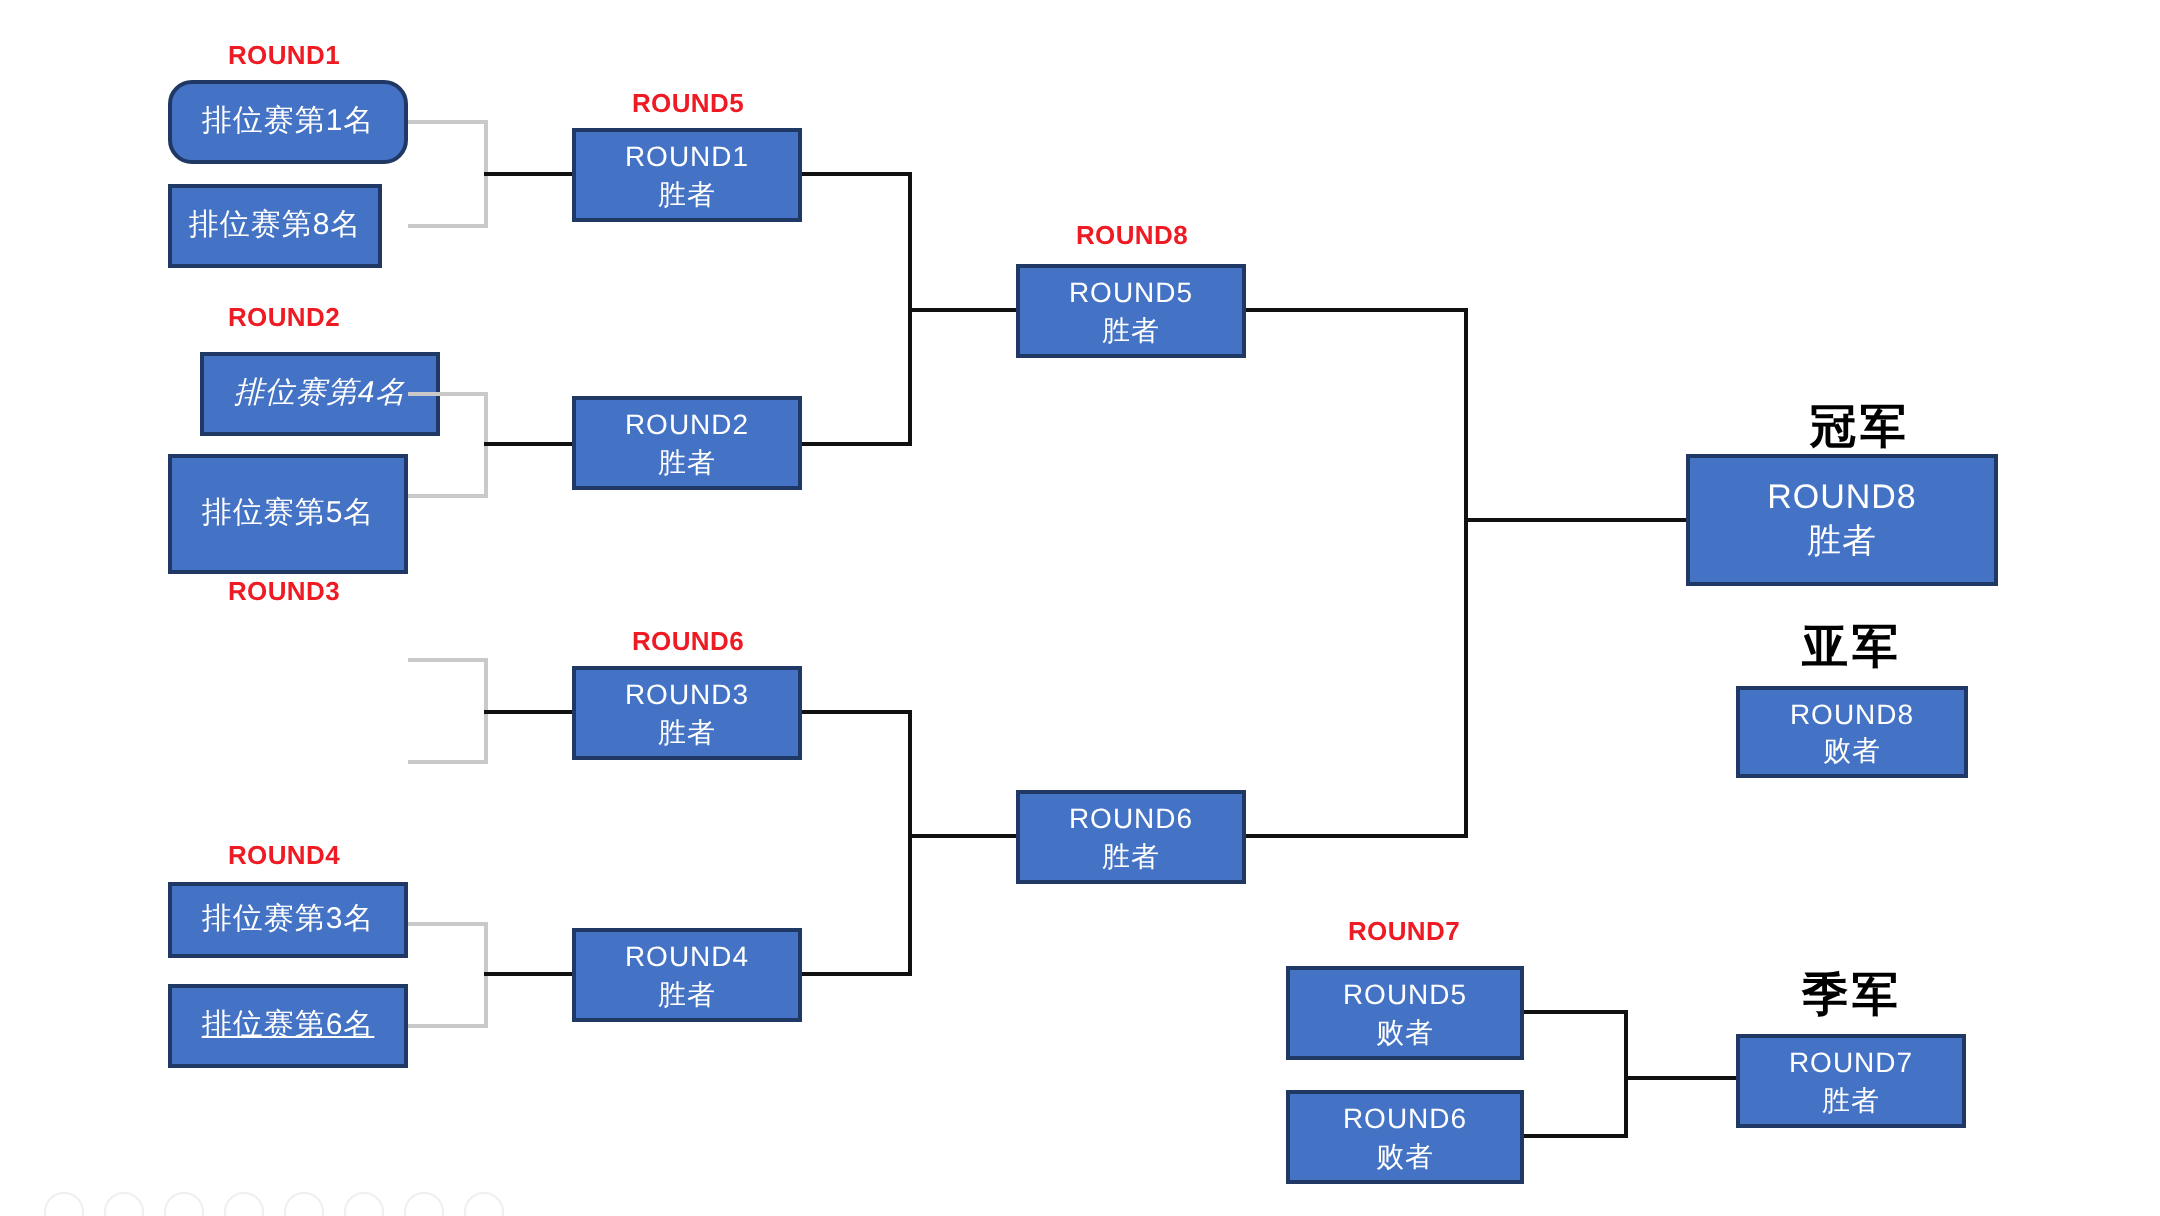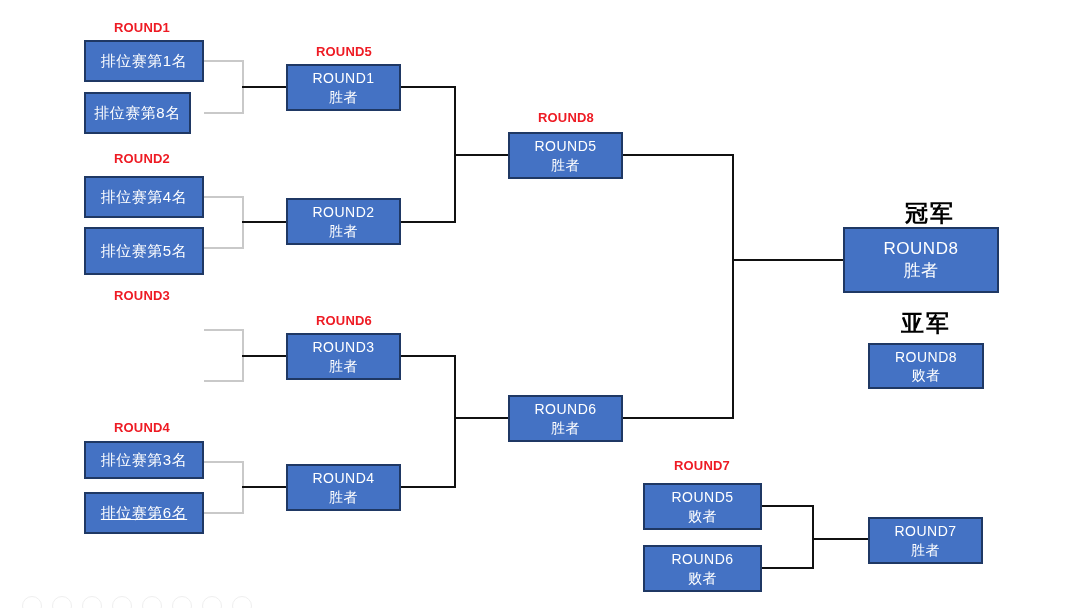--- a/index.html
+++ b/index.html
@@ -52,30 +52,30 @@
 
   <div class="tag" style="left:82px;top:20px;">ROUND1</div>
   <div class="tag" style="left:82px;top:151px;">ROUND2</div>
   <div class="tag" style="left:82px;top:288px;">ROUND3</div>
   <div class="tag" style="left:82px;top:420px;">ROUND4</div>
   <div class="tag" style="left:284px;top:44px;">ROUND5</div>
   <div class="tag" style="left:284px;top:313px;">ROUND6</div>
   <div class="tag" style="left:642px;top:458px;">ROUND7</div>
   <div class="tag" style="left:506px;top:110px;">ROUND8</div>
 
-  <div class="box seed" style="left:84px;top:40px;width:120px;height:42px;">
+  <div class="box seed" style="left:84px;top:40px;width:120px;height:42px;border-radius:12px;">
       <span>排位赛第1名</span>
     </div>
   <div class="box seed" style="left:84px;top:92px;width:107px;height:42px;">
       <span>排位赛第8名</span>
     </div>
-  <div class="box seed" style="left:84px;top:176px;width:120px;height:42px;">
+  <div class="box seed" style="left:100px;top:176px;width:120px;height:42px;font-style:italic;">
       <span>排位赛第4名</span>
     </div>
-  <div class="box seed" style="left:84px;top:227px;width:120px;height:48px;align-items:center;">
+  <div class="box seed" style="left:84px;top:227px;width:120px;height:60px;align-items:center;">
       <span>排位赛第5名</span>
     </div>
   <div class="box seed" style="left:84px;top:441px;width:120px;height:38px;">
       <span>排位赛第3名</span>
     </div>
   <div class="box seed" style="left:84px;top:492px;width:120px;height:42px;text-decoration:underline;">
       <span>排位赛第6名</span>
     </div>
 
   <div class="box match" style="left:286px;top:64px;width:115px;height:47px;">
@@ -116,20 +116,21 @@
   </div>
 
   <div class="box match" style="left:643px;top:483px;width:119px;height:47px;">
     <span>ROUND5</span>
     <span>败者</span>
   </div>
   <div class="box match" style="left:643px;top:545px;width:119px;height:47px;">
     <span>ROUND6</span>
     <span>败者</span>
   </div>
+  <div class="title" style="left:846px;top:482px;">季军</div>
   <div class="box match" style="left:868px;top:517px;width:115px;height:47px;">
     <span>ROUND7</span>
     <span>胜者</span>
   </div>
 
   <div class="ln g" style="left:204px;top:60px;width:40px;height:2px;"></div>
   <div class="ln g" style="left:204px;top:112px;width:40px;height:2px;"></div>
   <div class="ln g" style="left:242px;top:60px;width:2px;height:54px;"></div>
   <div class="ln g" style="left:204px;top:196px;width:40px;height:2px;"></div>
   <div class="ln g" style="left:204px;top:247px;width:40px;height:2px;"></div>

